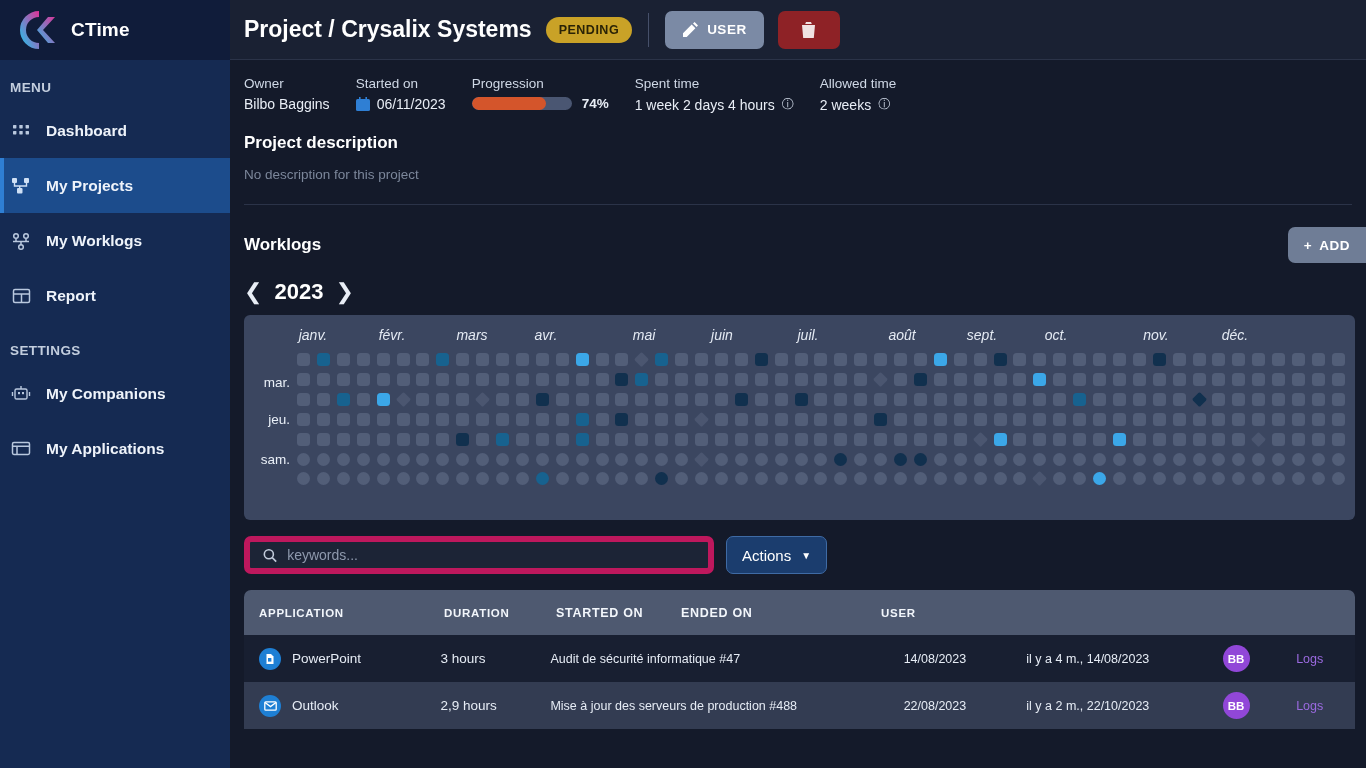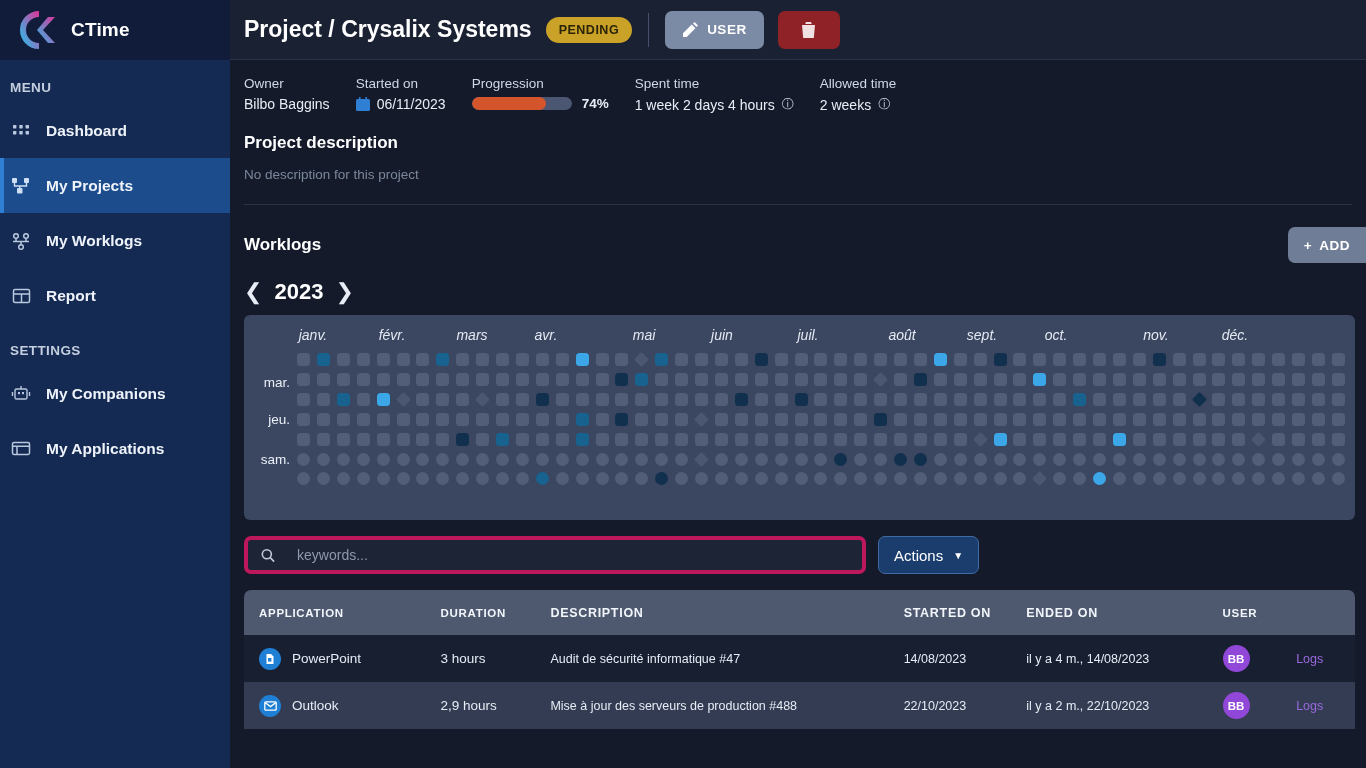--- a/index.html
+++ b/index.html
@@ -141,23 +141,23 @@
     width: 60px;
   }
   .cell { position: absolute; }
 
   
   .tools {
     display: flex; align-items: center; gap: 12px;
     padding: 16px 0 0 14px;
   }
   .search-box {
-    width: 622px; height: 38px; background: #1c2436;
-    border: 4px solid #be185d; border-radius: 7px;
-    display: flex; align-items: center; gap: 22px; padding: 0 13px;
+    width: 470px; height: 38px; background: #1c2436;
+    border: 6px solid #be185d; border-radius: 7px;
+    display: flex; align-items: center; gap: 10px; padding: 0 13px;
   }
   .search-input {
     background: transparent; border: none; outline: none;
     color: #e6ecf5; font-size: 14px; font-family: inherit;
     width: 100%;
   }
   .search-input::placeholder { color: #8e99ad; }
   .btn-actions {
     background: #1b3d6e; color: #fff; border: 1px solid #3f6ba5;
     border-radius: 7px; height: 38px; padding: 0 15px;
@@ -787,21 +787,20 @@
       <button class="btn-actions">
         <span>Actions</span>
         <span class="caret">▼</span>
       </button>
     </div>
 
     <div class="table">
       <div class="thead">
         <div class="c-app">APPLICATION</div>
         <div class="c-dur">DURATION</div>
-        <div class="c-desc">DESCRIPTION</div>
         <div class="c-start">STARTED ON</div>
         <div class="c-end">ENDED ON</div>
         <div class="c-user">USER</div>
         <div class="c-logs"></div>
       </div>
       <div id="tbody">
           <div class="trow odd">
             <div class="c-app">
               <span class="app-ico">
                 <svg width="12" height="12" viewBox="0 0 12 12" fill="#fff">
@@ -825,21 +824,21 @@
               <span class="app-ico">
                 <svg width="13" height="10" viewBox="0 0 13 10" fill="none" stroke="#fff" stroke-width="1.3">
                   <rect x="0.8" y="0.8" width="11.4" height="8.4" rx="1"></rect>
                   <path d="M1 1.4 L6.5 5.6 L12 1.4"></path>
                 </svg>
               </span>
               <span>Outlook</span>
             </div>
             <div class="c-dur">2,9 hours</div>
             <div class="c-desc">Mise à jour des serveurs de production #488</div>
-            <div class="c-start">22/10/2023</div>
+            <div class="c-start">22/08/2023</div>
             <div class="c-end">il y a 2 m., 22/10/2023</div>
             <div class="c-user">
               <span class="avatar">BB</span>
             </div>
             <div class="c-logs"><a class="logs-link">Logs</a></div>
           </div>
         </div>
     </div>
 
   </main>

